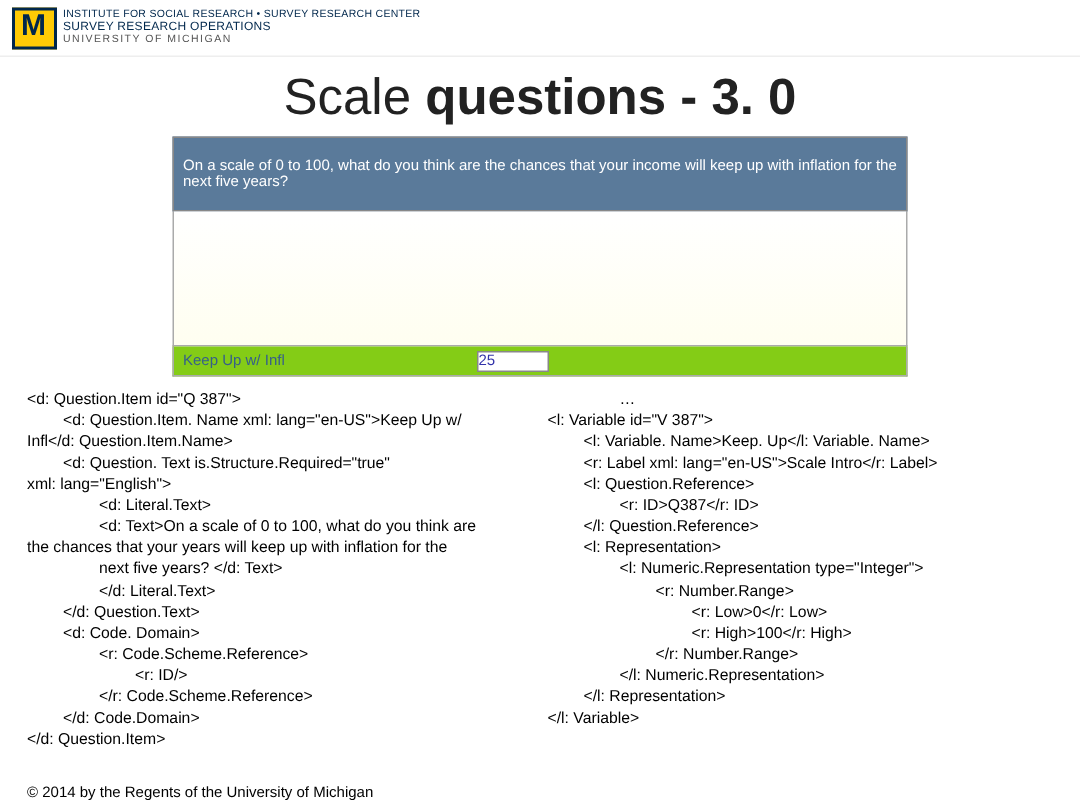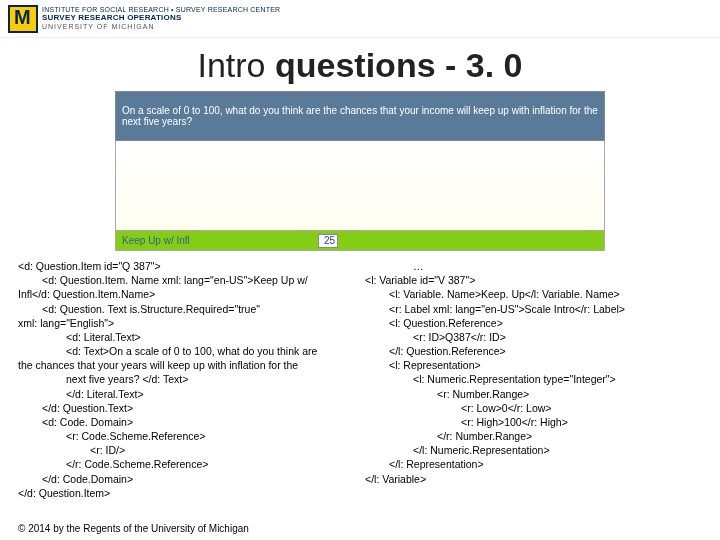--- a/index.html
+++ b/index.html
@@ -2,30 +2,30 @@
 <html><head>
 <meta charset="utf-8">
 <style>
 *{margin:0;padding:0;box-sizing:border-box}
 body{width:720px;height:540px;font-family:"Segoe UI",Arial,sans-serif;background:#fff;position:relative;overflow:hidden}
 .header{display:flex;align-items:center;padding:4px 8px;height:38px;border-bottom:1px solid #eee}
 .logo-m{width:30px;height:28px;background:#ffcb05;border:2px solid #00274c;position:relative;margin-right:4px}
 .logo-m::after{content:"M";color:#00274c;font-weight:bold;font-size:20px;position:absolute;left:4px;top:-1px}
 .logo-text{font-size:7px;color:#00274c;line-height:1.1;letter-spacing:0.2px}
 .logo-text .line1{font-weight:normal}
-.logo-text .line2{font-weight:bold;font-size:8px}
+.logo-text .line2{font-weight:normal;font-size:8px}
 .logo-text .line3{color:#555;letter-spacing:1px}
 .title{font-size:34px;color:#222;text-align:center;margin:8px 0 6px 0;font-weight:normal}
 .title .thin{font-weight:700}
 .screenshot{width:490px;margin:0 auto 8px auto}
 .q-bar{background:#5a7a9a;color:#fff;font-size:10px;padding:13px 6px;border:1px solid #888}
 .q-body{height:90px;border:1px solid #aaa;border-top:none;background:linear-gradient(#fff,#fffef0)}
 .q-footer{display:flex;align-items:center;border:1px solid #aaa;border-top:none;background:#84cc16;padding:2px}
 .q-label{font-size:10px;color:#365f8a;padding:2px 4px;flex:0 0 200px}
-.q-input{width:20px;height:14px;border:1px solid #888;background:#fff;font-size:10px;color:#33a;text-align:right;padding-right:2px}
+.q-input{width:48px;height:14px;border:1px solid #888;background:#fff;font-size:10px;color:#33a;padding-right:2px}
 .cols{display:flex;padding:0 18px;gap:10px}
 .col{flex:1;font-size:10.5px;line-height:1.35;color:#000}
 .col .i1{padding-left:24px}
 .col .i2{padding-left:48px}
 .col .i3{padding-left:72px}
 .col .i4{padding-left:96px}
 .dots{padding-left:48px}
 .copyright{position:absolute;bottom:6px;left:18px;font-size:10px;color:#000}
 </style>
 </head>
@@ -34,21 +34,21 @@
 <div class="header">
   <div class="logo-m"></div>
   <div class="logo-text">
     <div class="line1">INSTITUTE FOR SOCIAL RESEARCH • SURVEY RESEARCH CENTER</div>
     <div class="line2">SURVEY RESEARCH OPERATIONS</div>
     <div class="line3">UNIVERSITY OF MICHIGAN</div>
   </div>
 </div>
 
 <h1 class="title">
-  <span>Intro</span><span class="thin"> questions - 3. 0</span>
+  <span>Scale</span><span class="thin"> questions - 3. 0</span>
 </h1>
 
 <div class="screenshot">
   <div class="q-bar">On a scale of 0 to 100, what do you think are the chances that your income will keep up with inflation for the next five years?</div>
   <div class="q-body"></div>
   <div class="q-footer">
     <div class="q-label">Keep Up w/ Infl</div>
     <div class="q-input">25</div>
   </div>
 </div>

